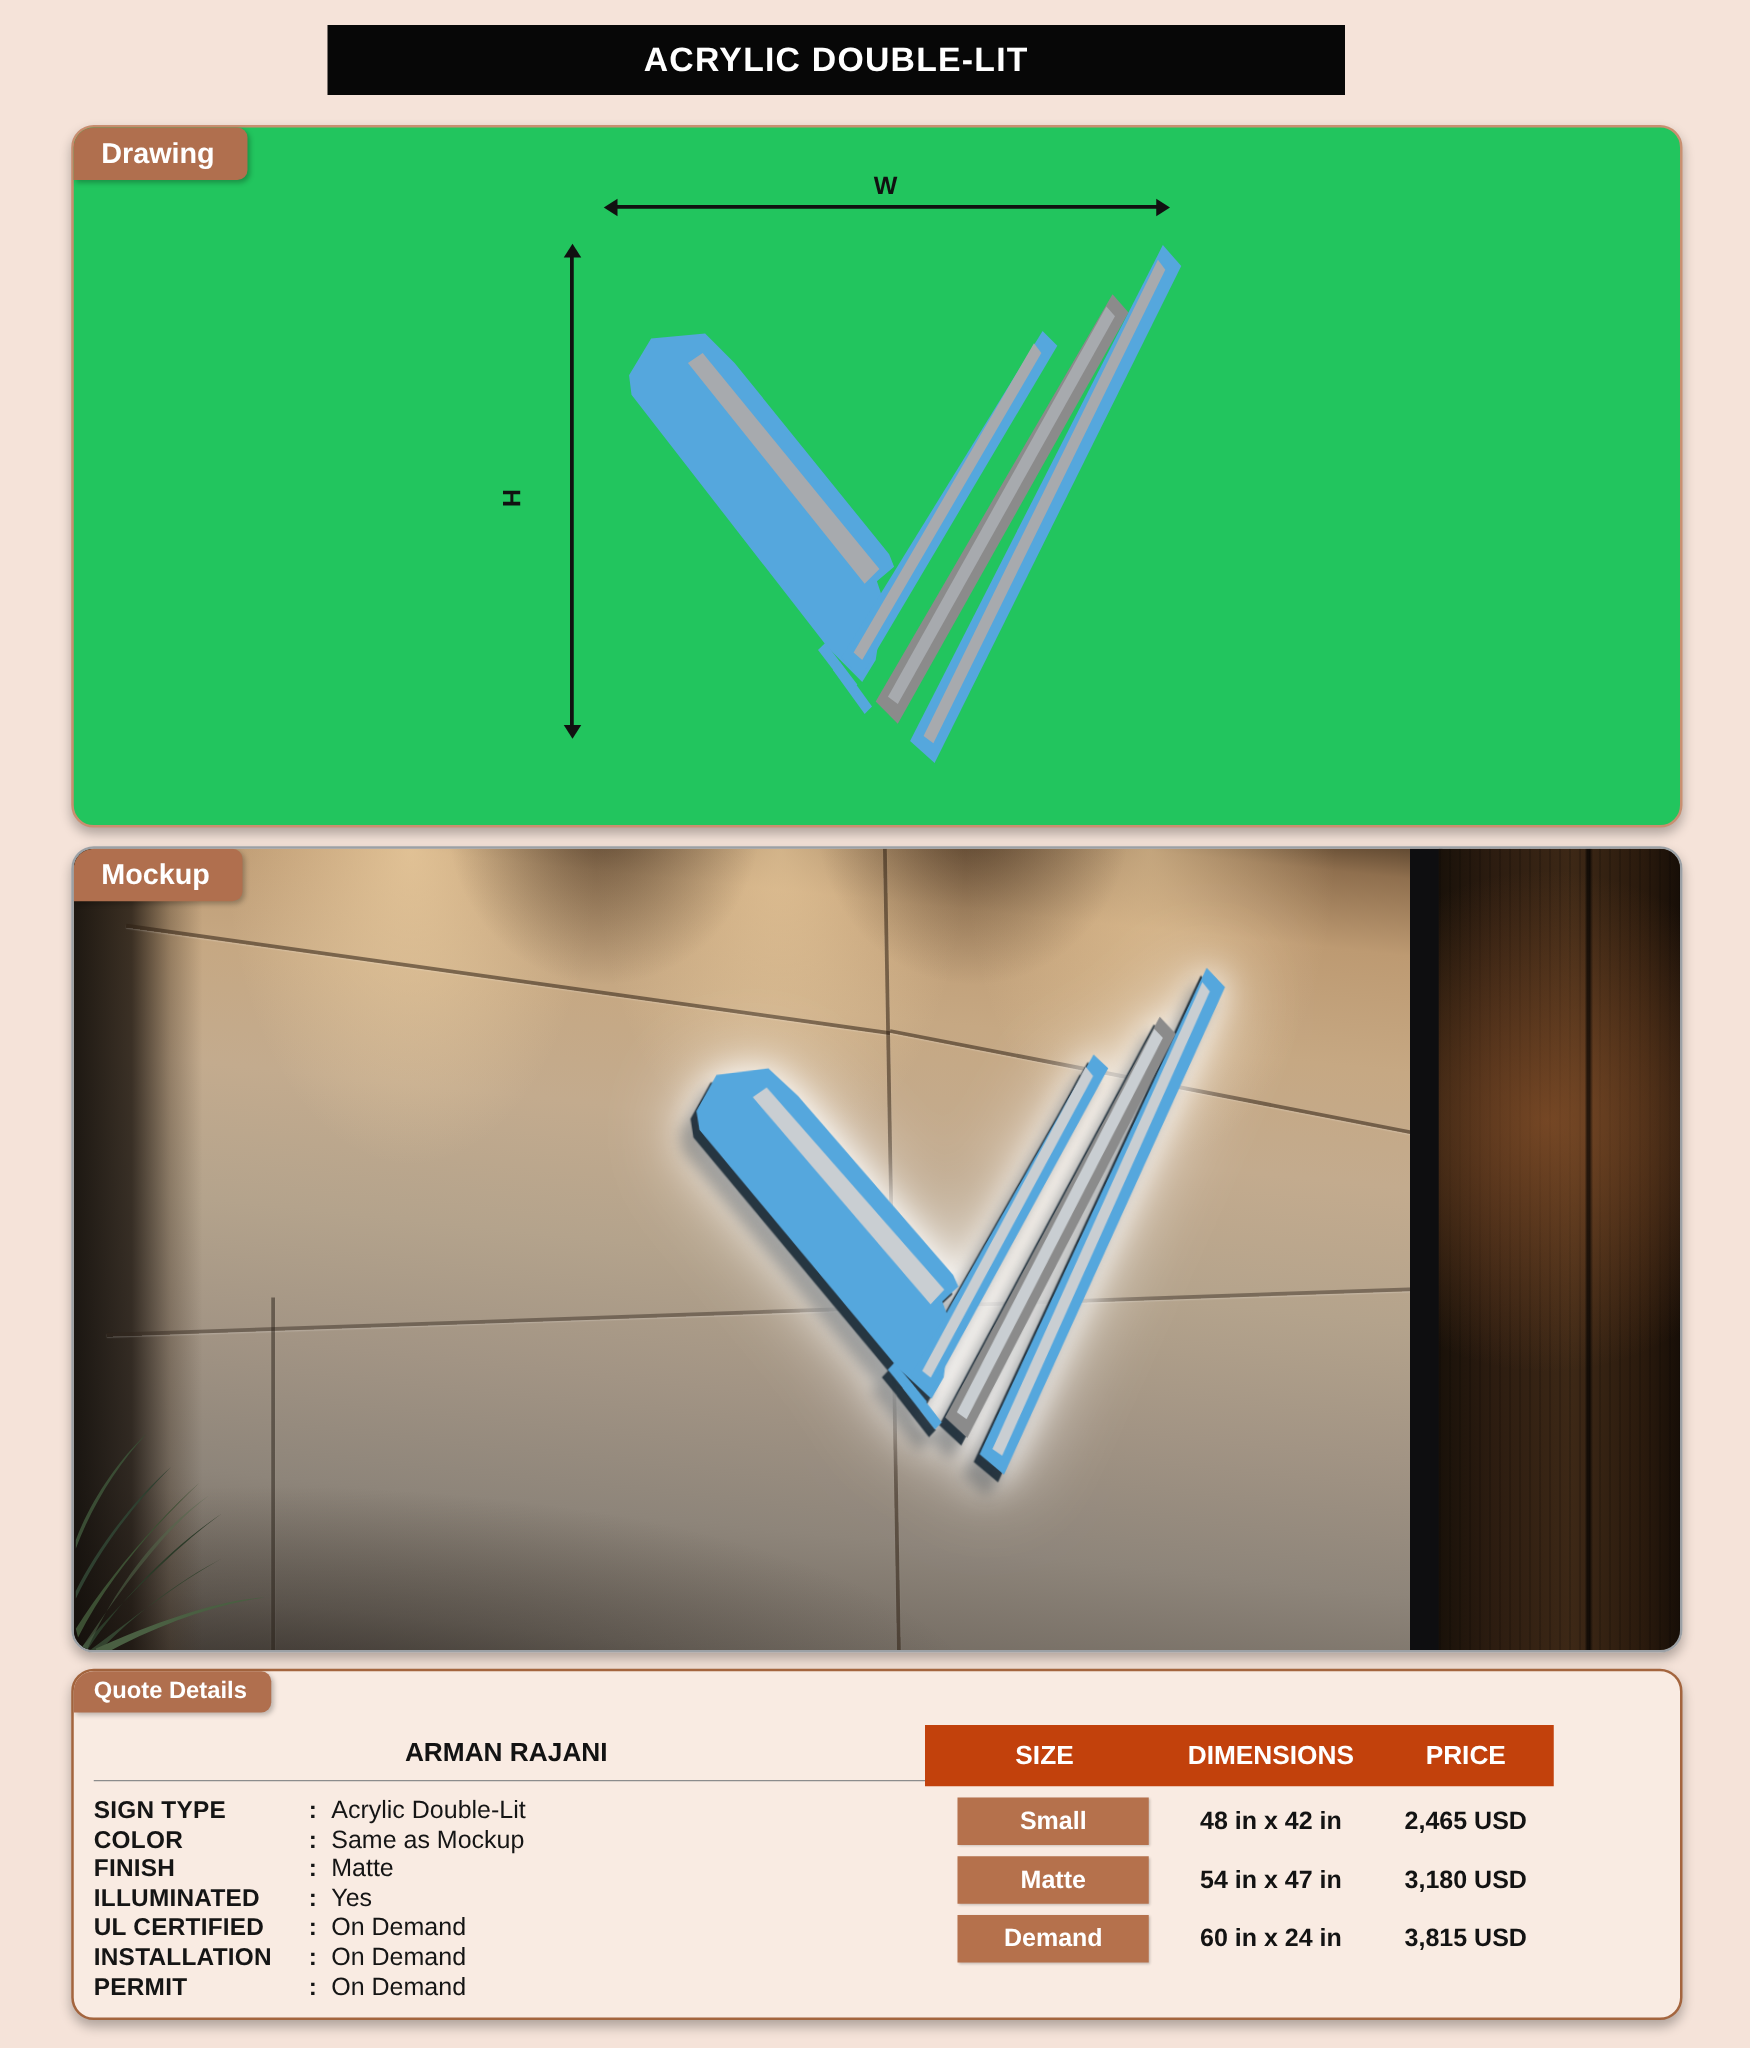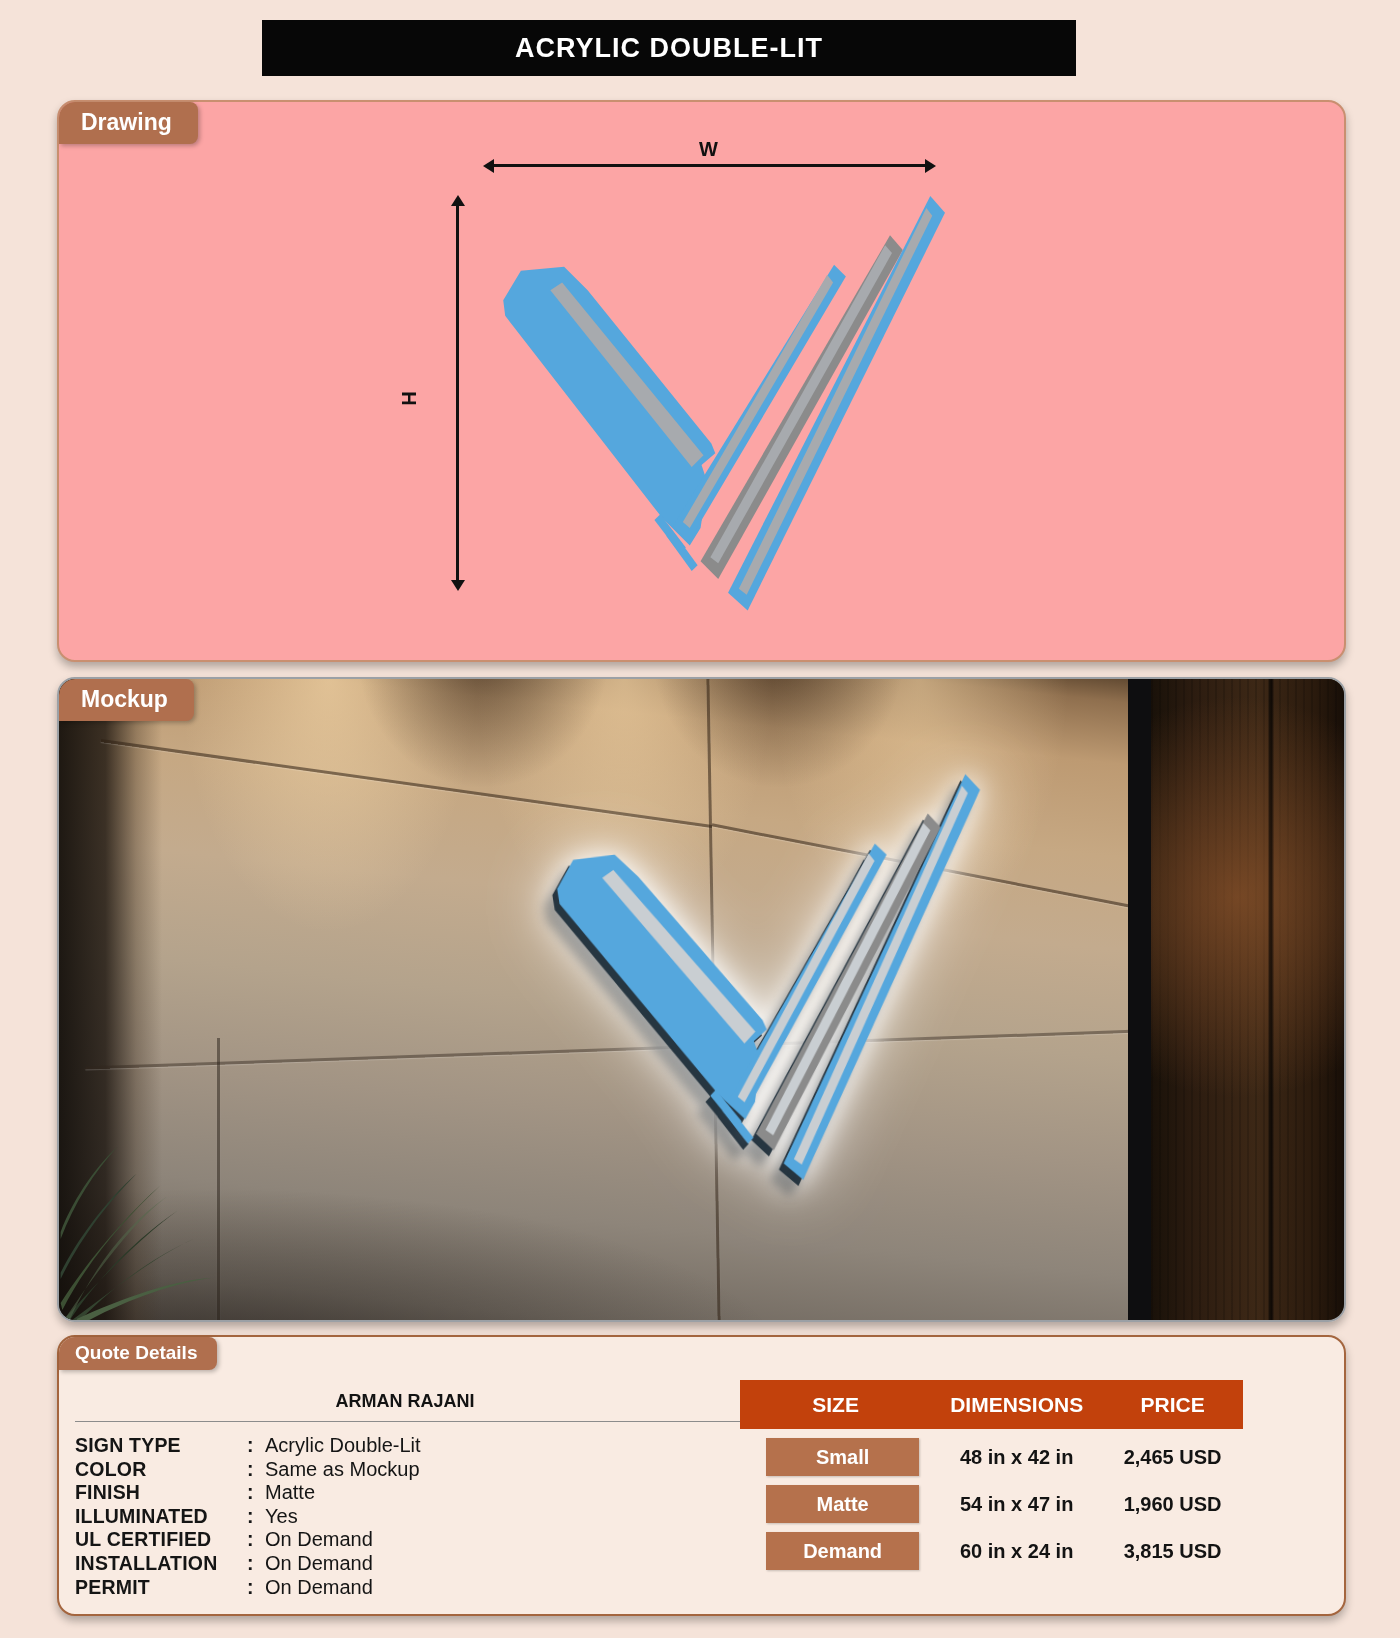--- a/index.html
+++ b/index.html
@@ -20,21 +20,21 @@
   .tab{
     position:absolute;left:0;top:0;z-index:5;
     background:#b06f4e;color:#fff;font-weight:bold;
     border-radius:16px 8px 8px 0;
     padding:7px 26px 8px 22px;
     box-shadow:2px 2px 4px rgba(0,0,0,.25);
   }
   .tab.big{font-size:23px;}
   .tab.small{font-size:19px;padding:5px 20px 6px 16px;}
   
-  #drawing-panel{top:100px;height:558px;background:#fca5a5;border:2px solid #c98f70;}
+  #drawing-panel{top:100px;height:558px;background:#22c55e;border:2px solid #c98f70;}
   .logo-draw{position:absolute;left:31.4%;top:15.5%;width:38.2%;height:77.5%;}
   .dim-label{position:absolute;color:#111;font-weight:bold;font-size:20px;}
   #w-label{left:49.8%;top:6.5%;}
   #h-label{left:26.6%;top:51%;transform:rotate(90deg);}
   .harrow{position:absolute;left:33.3%;top:11.2%;width:34.6%;height:2.5px;background:#111;}
   .harrow::before,.harrow::after{content:"";position:absolute;top:-5.5px;border:7px solid transparent;}
   .harrow::before{left:-4px;border-right:11px solid #111;border-left:0;}
   .harrow::after{right:-4px;border-left:11px solid #111;border-right:0;}
   .varrow{position:absolute;left:30.9%;top:17.4%;width:2.5px;height:69.5%;background:#111;}
   .varrow::before,.varrow::after{content:"";position:absolute;left:-5.5px;border:7px solid transparent;}
@@ -67,21 +67,21 @@
       repeating-linear-gradient(90deg, rgba(0,0,0,.16) 0 2px, rgba(0,0,0,0) 2px 8px),
       linear-gradient(90deg,#191109 0%,#2c1c10 22%,#3d2816 55%,#2a1a0d 85%,#170e07 100%);}
   .logo-mock{position:absolute;left:32.6%;top:14.8%;width:43.5%;height:65%;transform:rotate(-2deg);
     filter:drop-shadow(-5px 6px 0 rgba(25,42,54,.9)) drop-shadow(-9px 11px 5px rgba(18,28,38,.35))
            drop-shadow(0 0 13px rgba(255,255,255,.95)) drop-shadow(0 0 30px rgba(255,255,255,.75));}
   #plant{position:absolute;left:-6px;bottom:-8px;width:15%;height:36%;}
   
   #quote-panel{top:1335px;height:277px;background:#f9ebe2;border:2px solid #a4653e;}
   .quote-inner{position:absolute;left:0;top:0;width:100%;height:100%;display:flex;}
   .quote-left{width:53%;padding:54px 0 0 16px;box-sizing:border-box;}
-  .customer-name{font-weight:bold;font-size:18px;color:#131313;text-align:center;width:660px;}
+  .customer-name{font-weight:bold;font-size:21px;color:#131313;text-align:center;width:660px;}
   .name-rule{width:668px;border:none;border-top:1.6px solid #8c8c8c;margin:9px 0 12px 0;}
   .detail-row{display:flex;font-size:19.5px;color:#151515;line-height:23.6px;}
   .detail-label{font-weight:bold;width:172px;letter-spacing:.2px;}
   .detail-colon{font-weight:bold;width:18px;}
   .detail-value{font-weight:400;font-size:20px;}
   .quote-right{width:47%;padding-top:43px;box-sizing:border-box;}
   .price-table{width:503px;}
   .pt-head{display:grid;grid-template-columns:38% 34% 28%;background:#c2410c;color:#fff;
     font-weight:bold;font-size:21px;height:49px;align-items:center;text-align:center;}
   .pt-row{display:grid;grid-template-columns:38% 34% 28%;align-items:center;text-align:center;
@@ -202,21 +202,21 @@
           <span>PRICE</span>
         </div>
         <div class="pt-row">
           <button class="size-btn">Small</button>
           <span>48 in x 42 in</span>
           <span>2,465 USD</span>
         </div>
         <div class="pt-row">
           <button class="size-btn">Matte</button>
           <span>54 in x 47 in</span>
-          <span>1,960 USD</span>
+          <span>3,180 USD</span>
         </div>
         <div class="pt-row">
           <button class="size-btn">Demand</button>
           <span>60 in x 24 in</span>
           <span>3,815 USD</span>
         </div>
       </div>
     </div>
   </div>
 </div>

